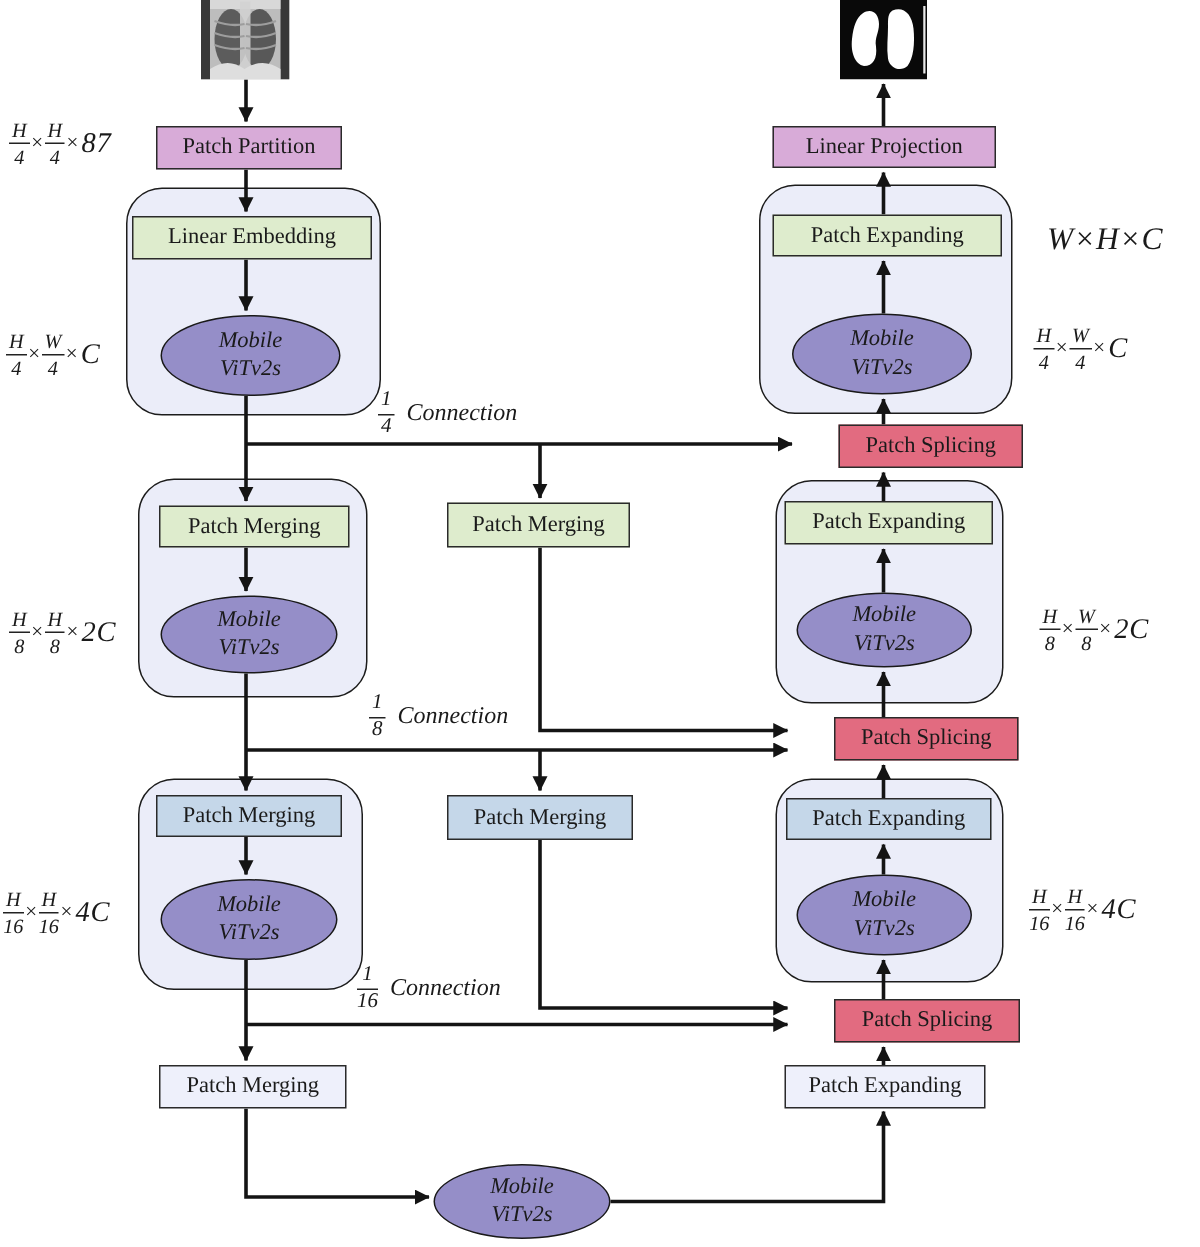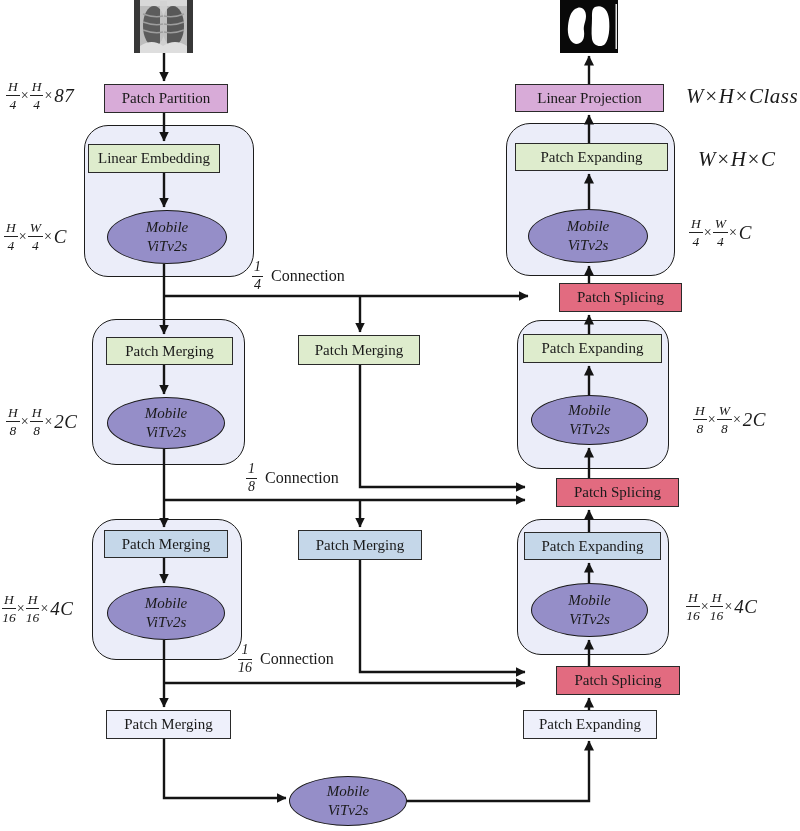--- a/index.html
+++ b/index.html
@@ -25,21 +25,21 @@
   .dim{position:absolute;display:flex;align-items:center;z-index:3;font-style:italic;}
   .frac{display:inline-block;text-align:center;line-height:1;font-size:13.5px;}
   .frac .num{display:block;padding:0 2px 1.5px;border-bottom:1.4px solid #222;}
   .frac .den{display:block;padding-top:1.5px;}
   .x{font-size:14px;font-style:normal;margin:0 1px;}
   .tail{font-size:19px;margin-left:1px;letter-spacing:0.5px;}
   .dim-plain{position:absolute;font-style:italic;font-size:21px;letter-spacing:0.5px;z-index:3;}
   
   .conn{position:absolute;display:flex;align-items:center;gap:8px;z-index:3;}
   .conn .frac{font-size:14px;font-style:italic;}
-  .conn-text{font-size:16px;}
+  .conn-text{font-style:italic;font-size:16px;}
   .imgbox{position:absolute;z-index:3;line-height:0;}
 </style>
 </head>
 <body>
 
 <div id="stage">
 
   <div class="container" style="left:84px;top:125px;width:168px;height:150px"></div>
   <div class="container" style="left:92px;top:319px;width:151px;height:144px"></div>
   <div class="container" style="left:92px;top:519px;width:148px;height:139px"></div>
@@ -107,21 +107,21 @@
   <div class="imgbox" style="left:560px;top:0px">
     <svg width="58" height="53" viewBox="0 0 58 53">
       <rect width="58" height="53" fill="#090909"></rect>
       <path d="M15,9 C21,5 26,9 26,16 C26,22 23,25 24,31 C25,39 22,44 16,44 C10,43 7,35 8,26 C9,17 11,12 15,9 z" fill="#ffffff"></path>
       <path d="M35,7 C42,4 48,9 49,19 C50,29 49,39 45,44 C41,48 33,46 32,39 C31,32 32,25 32,18 C32,12 32,9 35,7 z" fill="#ffffff"></path>
       <rect x="55.5" y="4" width="1.5" height="45" fill="#e8e8e8"></rect>
     </svg>
   </div>
 
   <div class="box pink" style="left:104px;top:84px;width:124px;height:29px">Patch Partition</div>
-  <div class="box green" style="left:88px;top:144px;width:132px;height:29px">Linear Embedding</div>
+  <div class="box green" style="left:88px;top:144px;width:160px;height:29px">Linear Embedding</div>
   <div class="box green" style="left:106px;top:337px;width:127px;height:28px">Patch Merging</div>
   <div class="box blue" style="left:104px;top:530px;width:124px;height:28px">Patch Merging</div>
   <div class="box whitebox" style="left:106px;top:710px;width:125px;height:29px">Patch Merging</div>
 
   <div class="box green" style="left:298px;top:335px;width:122px;height:30px">Patch Merging</div>
   <div class="box blue" style="left:298px;top:530px;width:124px;height:30px">Patch Merging</div>
 
   <div class="box pink" style="left:515px;top:84px;width:149px;height:28px">Linear Projection</div>
   <div class="box green" style="left:515px;top:143px;width:153px;height:28px">Patch Expanding</div>
   <div class="box red" style="left:531px;top:283px;width:123px;height:29px">Patch Splicing</div>
@@ -206,21 +206,20 @@
       </span>
     <span class="x">×</span>
     <span class="frac">
         <span class="num">H</span>
         <span class="den">16</span>
       </span>
     <span class="x">×</span>
     <span class="tail">4C</span>
   </div>
 
-  <div class="dim-plain" style="left:686px;top:84px">W×H×Class</div>
   <div class="dim-plain" style="left:698px;top:147px">W×H×C</div>
   <div class="dim" style="left:689px;top:217px">
     <span class="frac">
         <span class="num">H</span>
         <span class="den">4</span>
       </span>
     <span class="x">×</span>
     <span class="frac">
         <span class="num">W</span>
         <span class="den">4</span>

